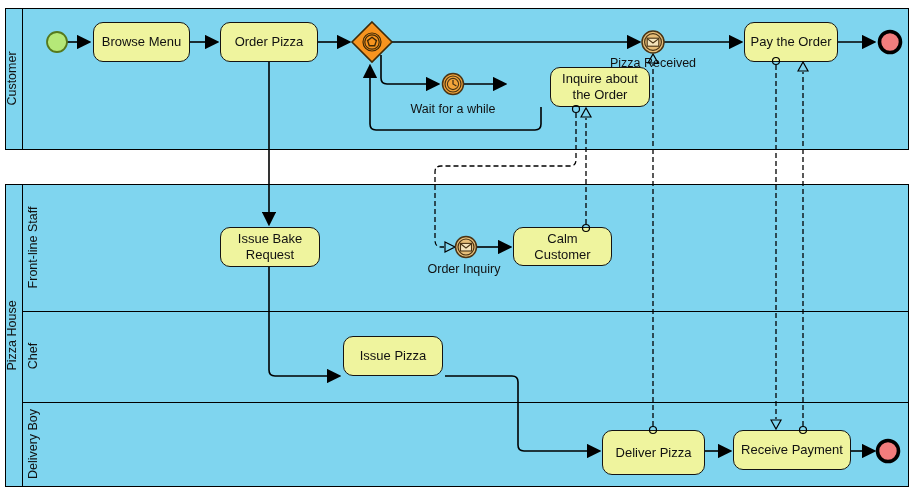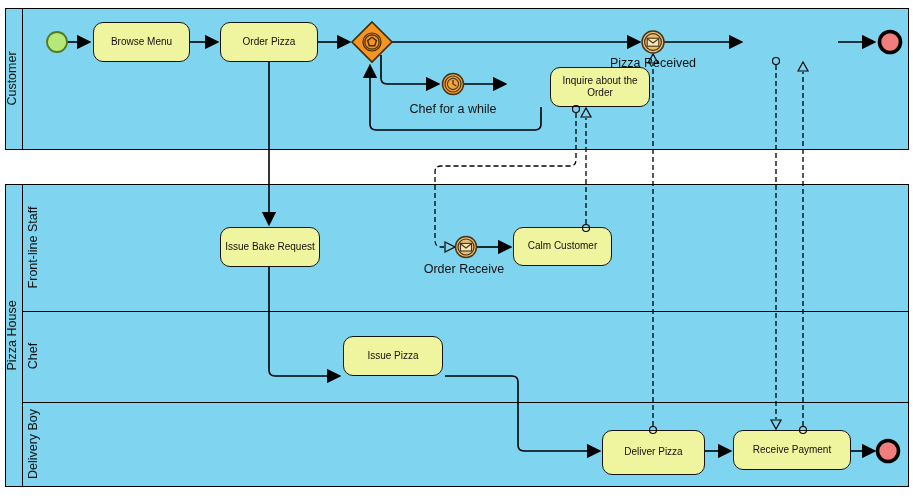--- a/index.html
+++ b/index.html
@@ -17,21 +17,21 @@
     position:absolute;left:16px;right:0;height:0;border-top:1.4px solid #000;
   }
   .vlabel{
     position:absolute;transform-origin:0 0;transform:rotate(-90deg);
     font-size:12.5px;line-height:16px;text-align:center;height:16px;
     white-space:nowrap;color:#111;
   }
   .task{
     position:absolute;background:#EFF49E;border:1.6px solid #141414;border-radius:10px;
     box-sizing:border-box;display:flex;align-items:center;justify-content:center;
-    text-align:center;font-size:10px;line-height:1.22;padding:2px 4px;cursor:pointer;
+    text-align:center;font-size:13px;line-height:1.22;padding:2px 4px;cursor:pointer;
   }
   .flow-label{
     position:absolute;font-size:12.5px;text-align:center;white-space:nowrap;color:#111;
   }
   svg.overlay{position:absolute;left:0;top:0;}
 </style>
 </head>
 <body>
 
 <div id="stage">
@@ -47,29 +47,30 @@
     <div class="lane-divider" style="top:217px;"></div>
   </div>
   <div class="vlabel" style="left:4px;top:486px;width:301px;">Pizza House</div>
   <div class="vlabel" style="left:25px;top:310px;width:125px;">Front-line Staff</div>
   <div class="vlabel" style="left:25px;top:401px;width:90px;">Chef</div>
   <div class="vlabel" style="left:25px;top:486px;width:84px;">Delivery Boy</div>
 
   <div class="task" style="left:93px;top:22px;width:97px;height:40px;">Browse Menu</div>
   <div class="task" style="left:220px;top:22px;width:98px;height:40px;text-align:right;">Order Pizza</div>
   <div class="task" style="left:508px;top:67px;width:100px;height:40px;margin-left:42px;">Inquire about the Order</div>
+  <div class="task" style="left:744px;top:22px;width:94px;height:40px;">Pay the Order</div>
   <div class="task" style="left:220px;top:227px;width:100px;height:40px;">Issue Bake Request</div>
   <div class="task" style="left:513px;top:227px;width:99px;height:39px;">Calm Customer</div>
   <div class="task" style="left:343px;top:336px;width:100px;height:40px;">Issue Pizza</div>
   <div class="task" style="left:602px;top:430px;width:103px;height:45px;">Deliver Pizza</div>
   <div class="task" style="left:733px;top:430px;width:118px;height:40px;">Receive Payment</div>
 
-  <div class="flow-label" style="left:403px;top:102px;width:100px;">Chef for a while</div>
+  <div class="flow-label" style="left:403px;top:102px;width:100px;">Wait for a while</div>
   <div class="flow-label" style="left:603px;top:56px;width:100px;">Pizza Received</div>
-  <div class="flow-label" style="left:414px;top:262px;width:100px;">Order Receive</div>
+  <div class="flow-label" style="left:414px;top:262px;width:100px;">Order Inquiry</div>
 
   <svg class="overlay" width="913" height="498" viewBox="0 0 913 498">
     <defs>
       <marker id="arr" viewBox="0 0 10 10" refX="7" refY="5" markerWidth="9" markerHeight="9" orient="auto">
         <path d="M0,0 L10,5 L0,10 Z" fill="#000"></path>
       </marker>
     </defs>
 
     <g fill="none" stroke="#000" stroke-width="1.6">
       <path d="M67,42 L87,42" marker-end="url(#arr)"></path>

